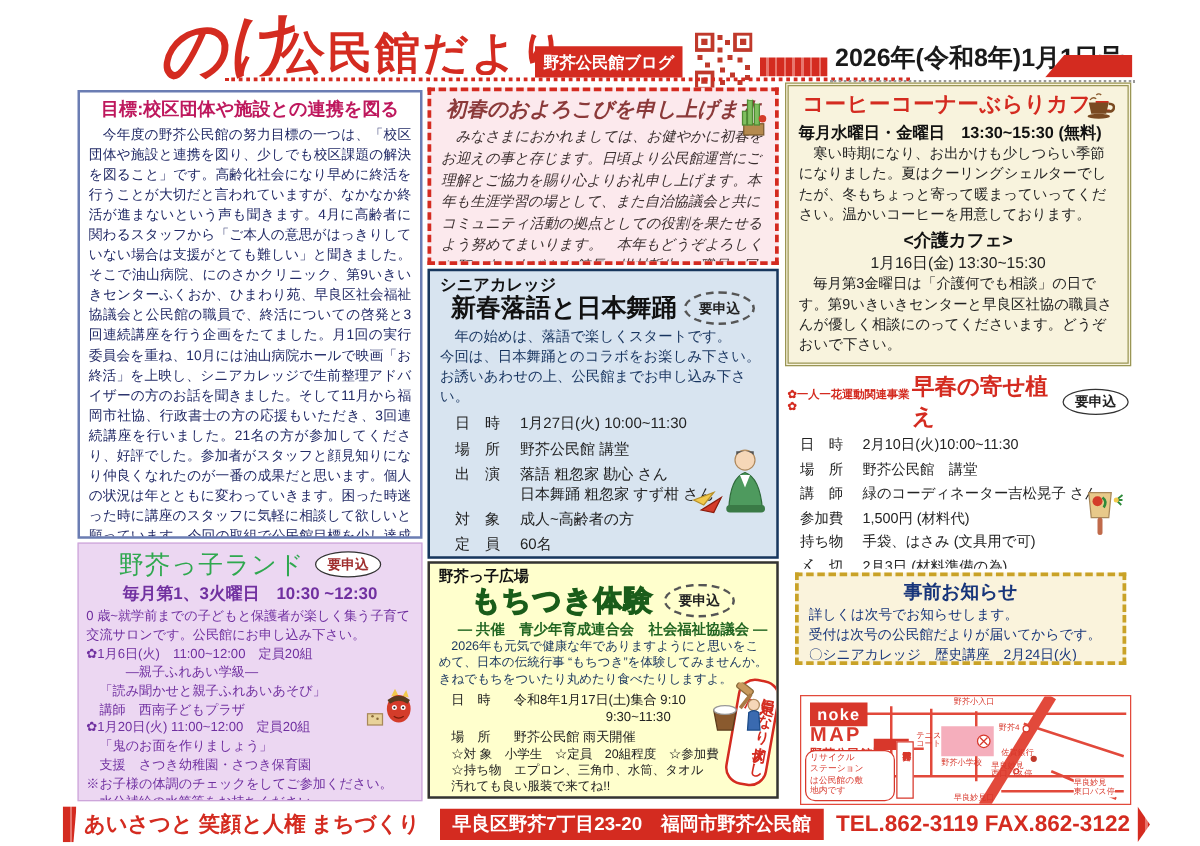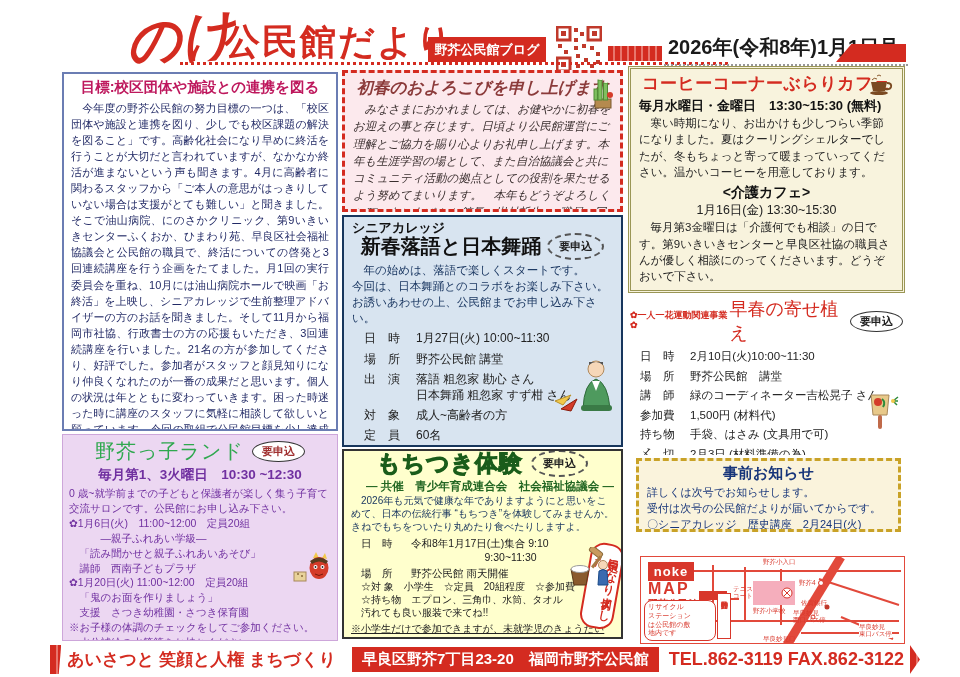--- a/index.html
+++ b/index.html
@@ -84,21 +84,21 @@
   .coffee-icon{position:absolute;right:7px;top:5px;}
   .coffee-sched{font-size:13px;font-weight:bold;color:#111;margin-top:2px;}
   .coffee-body{font-size:11.5px;line-height:1.42;color:#222;}
   .care-title{font-size:14px;font-weight:bold;color:#111;text-align:center;margin-top:4px;}
   .care-date{font-size:12.5px;color:#222;text-align:center;}
   .holiday{font-size:12px;color:#222;margin:5px 0 0 14px;}
 
   .plant-sec{left:628px;top:297px;width:277px;height:158px;background:#fff;padding:0 2px;}
   .plant-titlerow{display:flex;align-items:center;gap:0;justify-content:space-between;}
   .plant-label{font-size:9px;font-weight:bold;color:#d42b20;line-height:1.1;}
-  .plant-title{font-size:18px;font-weight:normal;color:#d42b20;}
+  .plant-title{font-size:18px;font-weight:bold;color:#d42b20;}
   .plant-rows .drow{font-size:11.5px;margin:4px 0 0 10px;color:#222;}
   .plant-rows .dlab{flex:0 0 40px;}
   .hagoita{position:absolute;right:6px;bottom:18px;}
 
   .notice-box{left:636px;top:458px;width:265px;height:74px;background:#faf3dc;
       border:3px dashed #c9a227;padding:3px 8px;}
   .notice-title{font-size:15px;font-weight:bold;color:#17357a;text-align:center;margin-bottom:2px;}
   .notice-line{font-size:11px;line-height:1.45;color:#17357a;}
 
   .map-box{left:640px;top:556px;width:265px;height:88px;background:#fff;
@@ -265,20 +265,21 @@
         <circle cx="43" cy="12" r="8" fill="#f6d7b8" stroke="#b08a5e"></circle>
         <path d="M36,8 Q43,2 50,8 L50,5 L36,5 Z" fill="#555"></path>
         <path d="M30,52 Q31,26 43,22 Q55,26 57,52 Z" fill="#4e9a5e" stroke="#2e6a3a"></path>
         <path d="M39,24 L43,34 L47,24" fill="#fff"></path>
         <rect x="28" y="48" width="31" height="6" rx="3" fill="#3a7a46"></rect>
       </svg>
     </div>
   </div>
 
   <div class="box mochi-box">
+    <div class="mochi-label">野芥っ子広場</div>
     <div class="mochi-titlerow">
       <span class="mochi-title">もちつき体験</span>
       <span class="cloud-badge">要申込</span>
     </div>
     <div class="mochi-cosponsor">― 共催　青少年育成連合会　社会福祉協議会 ―</div>
     <div class="mochi-intro">　2026年も元気で健康な年でありますようにと思いをこめて、日本の伝統行事 “もちつき”を体験してみませんか。きねでもちをついたり丸めたり食べたりしますよ。</div>
     <div class="mochi-rows">
       <div class="drow">
           <span class="dlab">日　時</span>
           <span class="pre">令和8年1月17日(土)集合 9:10

